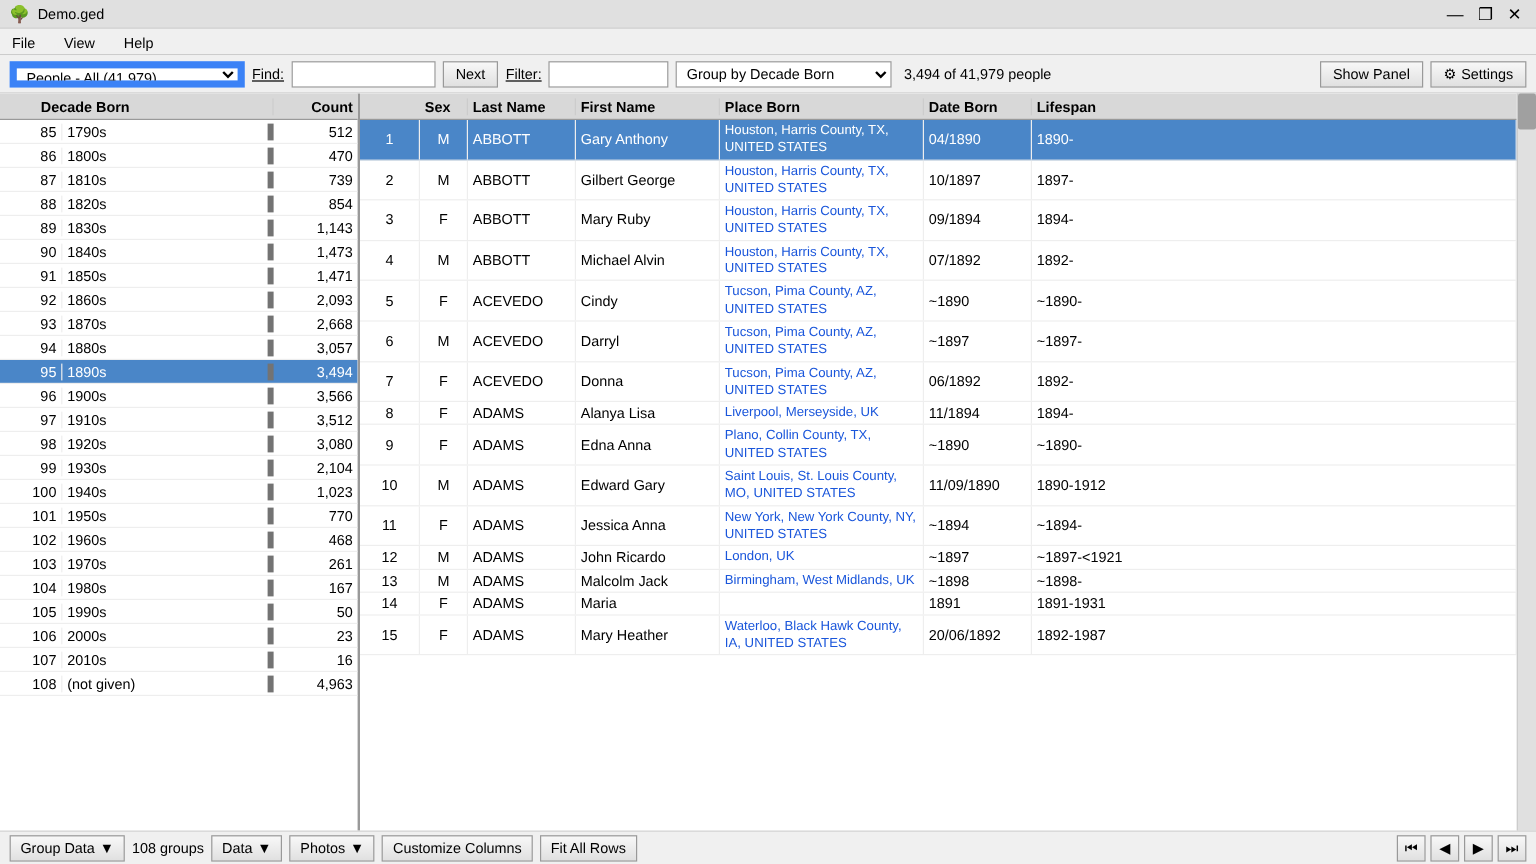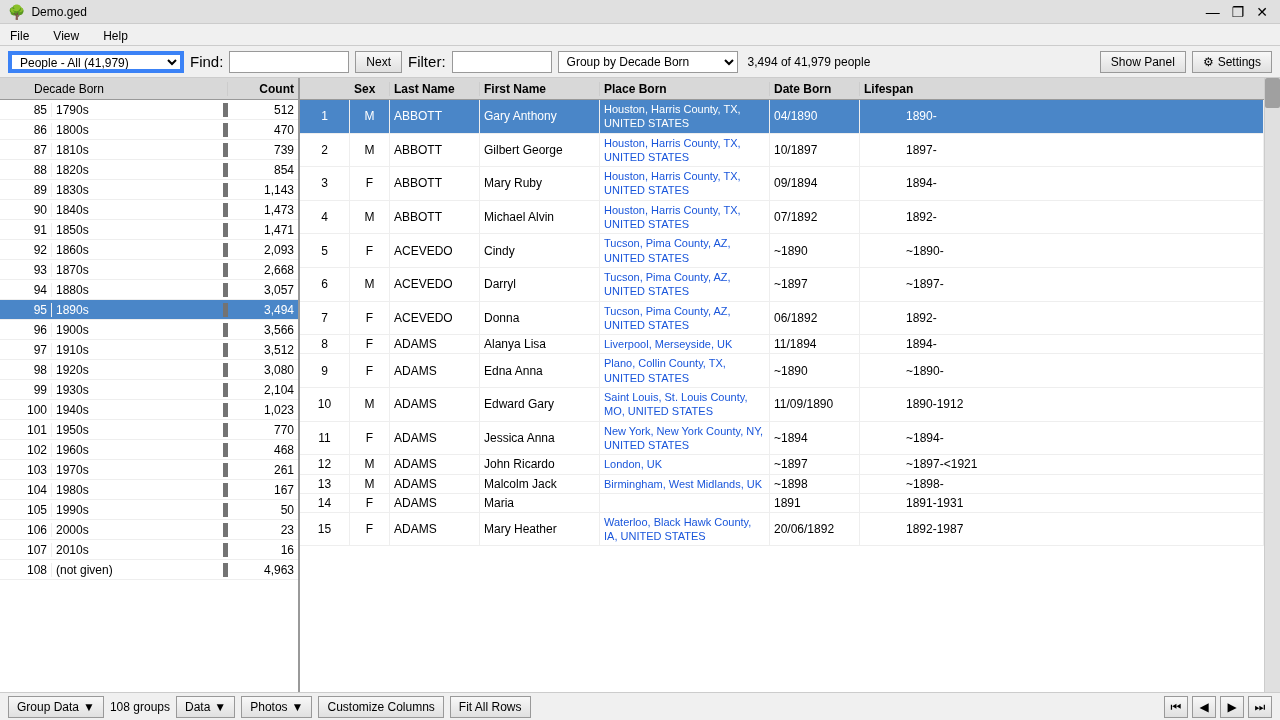--- a/index.html
+++ b/index.html
@@ -38,26 +38,26 @@
       background: #f0f0f0;
       height: 32px;
       display: flex;
       align-items: center;
       padding: 0 8px;
       border-bottom: 1px solid #ccc;
       gap: 6px;
     }
     #toolbar select {
       height: 22px;
-      width: 176px;
-      border: 4px solid #3b82f6;
+      width: 196px;
+      border: 6px solid #3b82f6;
       background: white;
       padding: 0 4px;
     }
-    #toolbar label { font-size: 15px; }
+    #toolbar label { font-size: 12px; text-decoration: underline; }
     #toolbar input[type="text"] {
       height: 22px;
       width: 120px;
       border: 1px solid #999;
       padding: 0 4px;
     }
     #toolbar button {
       height: 22px;
       padding: 0 10px;
       border: 1px solid #999;
@@ -99,21 +99,21 @@
       background: white;
     }
     #left-table-header {
       display: flex;
       background: #d8d8d8;
       border-bottom: 1px solid #999;
       height: 22px;
       align-items: center;
     }
     #left-table-header .col-num { width: 30px; padding: 0 4px; font-weight: bold; border-right: 1px solid #ccc; }
-    #left-table-header .col-decade { flex: 1; padding: 0 4px; font-weight: normal; border-right: 1px solid #ccc; }
+    #left-table-header .col-decade { flex: 1; padding: 0 4px; font-weight: bold; border-right: 1px solid #ccc; }
     #left-table-header .col-count { width: 70px; padding: 0 4px; font-weight: bold; text-align: right; }
     #left-table-body { flex: 1; overflow-y: auto; }
     .left-row {
       display: flex;
       height: 20px;
       align-items: center;
       border-bottom: 1px solid #eee;
       cursor: pointer;
     }
     .left-row.selected { background: #4a86c8; color: white; }
@@ -153,21 +153,21 @@
       cursor: pointer;
     }
     .right-row.selected { background: #4a86c8; color: white; }
     .right-row .rc { padding: 2px 4px; border-right: 1px solid #eee; display: flex; align-items: center; }
     .right-row .rc-num { width: 50px; justify-content: center; }
     .right-row .rc-sex { width: 40px; justify-content: center; }
     .right-row .rc-last { width: 90px; }
     .right-row .rc-first { width: 120px; }
     .right-row .rc-place { width: 170px; color: #1a56db; font-size: 11px; line-height: 1.3; }
     .right-row .rc-date { width: 90px; }
-    .right-row .rc-life { flex: 1; margin-left: 42px; }
+    .right-row .rc-life { flex: 1; }
 
     
     #scrollbar-track {
       width: 16px;
       background: #e0e0e0;
       border-left: 1px solid #ccc;
       position: relative;
     }
 
     

